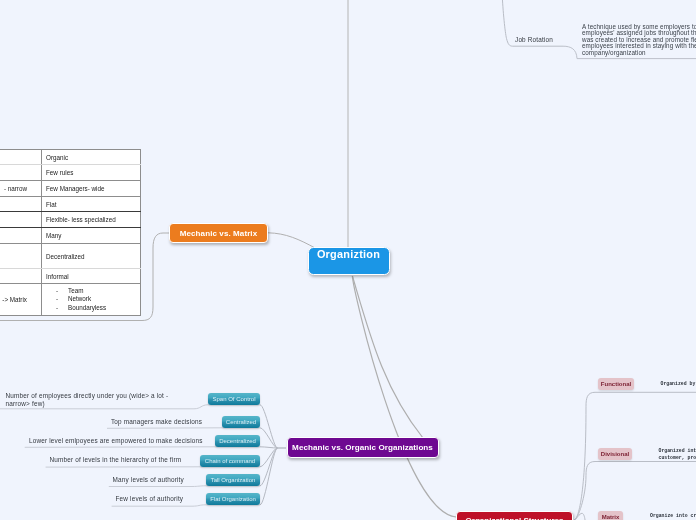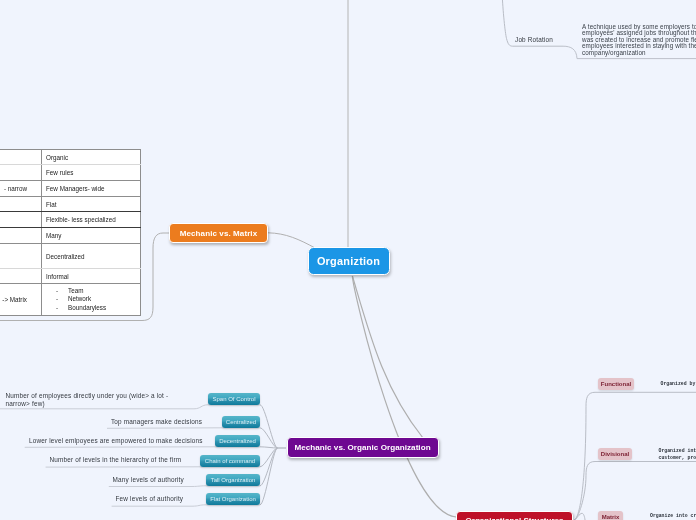--- a/index.html
+++ b/index.html
@@ -7,21 +7,21 @@
   body{width:696px;height:520px;background:#f0f4fd;
        font-family:"Liberation Sans",sans-serif;overflow:hidden;position:relative;}
   #canvas{position:absolute;left:0;top:0;width:696px;height:520px;}
   svg#links{position:absolute;left:0;top:0;width:696px;height:520px;pointer-events:none;}
   .node{position:absolute;white-space:nowrap;box-sizing:border-box;}
 
   
   .n-root{left:307.5px;top:246.5px;width:82px;height:28px;background:#1b96e6;
           border:1.5px solid #fff;border-radius:5.5px;color:#fff;
           font-weight:bold;font-size:10.9px;letter-spacing:.25px;
-          display:flex;align-items:center;justify-content:center;
+          display:flex;justify-content:center;
           box-shadow:1px 2px 3px rgba(0,0,0,.25);}
   .n-orange{left:169px;top:223px;width:99px;height:20px;background:#ec7c1e;
           border:1.5px solid #fff;border-radius:4px;color:#fff;
           font-weight:bold;font-size:8px;letter-spacing:.1px;
           display:flex;align-items:center;justify-content:center;
           box-shadow:1px 2px 3px rgba(0,0,0,.28);}
   .n-purple{left:286.5px;top:436.7px;width:152px;height:21.5px;background:#6e0891;
           border:1.5px solid #fff;border-radius:4px;color:#fff;
           font-weight:bold;font-size:8.1px;letter-spacing:.04px;
           display:flex;align-items:center;justify-content:center;
@@ -108,21 +108,21 @@
 
 <div class="node n-root">
   <span>Organiztion</span>
 </div>
 
 <div class="node n-orange">
   <span>Mechanic vs. Matrix</span>
 </div>
 
 <div class="node n-purple">
-  <span>Mechanic vs. Organic Organization</span>
+  <span>Mechanic vs. Organic Organizations</span>
 </div>
 
 <div class="node n-red">
   <span>Organizational Structures</span>
 </div>
 
 <div class="lbl" style="left:515px;top:36px;">Job Rotation</div>
 <div class="lbl-desc" style="left:582px;top:23.5px;"><span>A technique used by some employers to rotate
 employees' assigned jobs throughout their employment. It
 was created to increase and promote flexibility and keep

